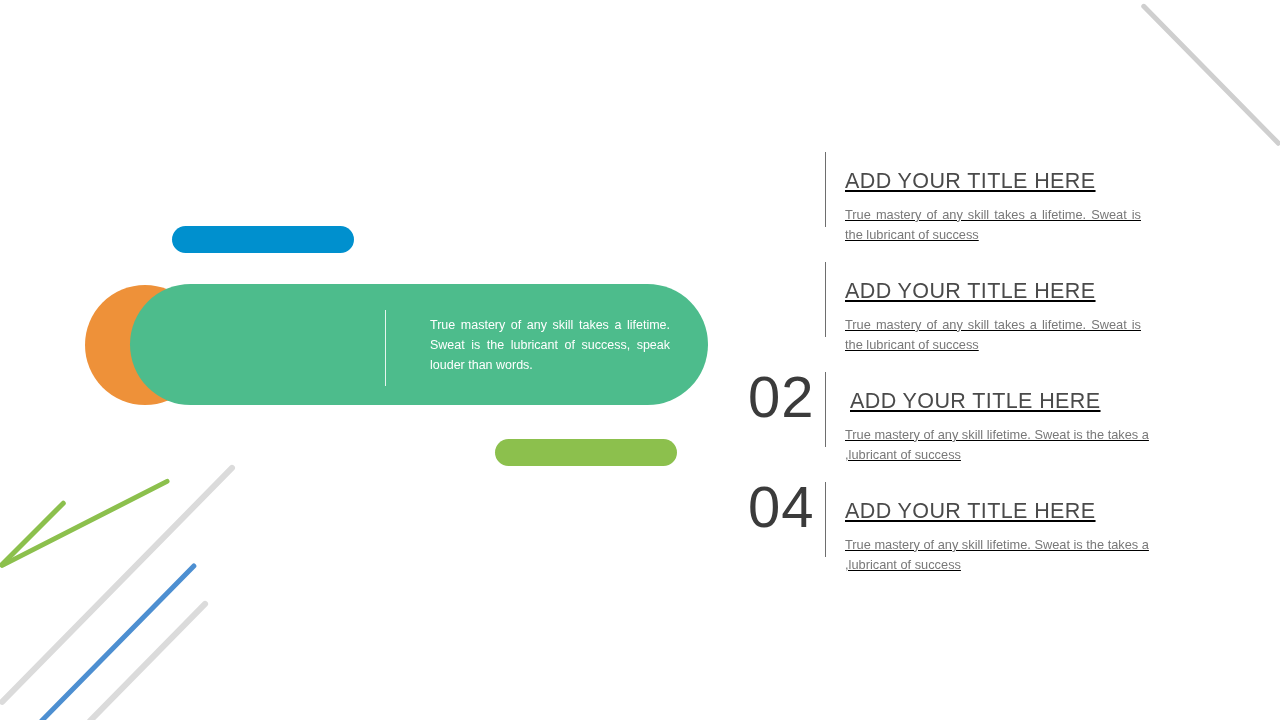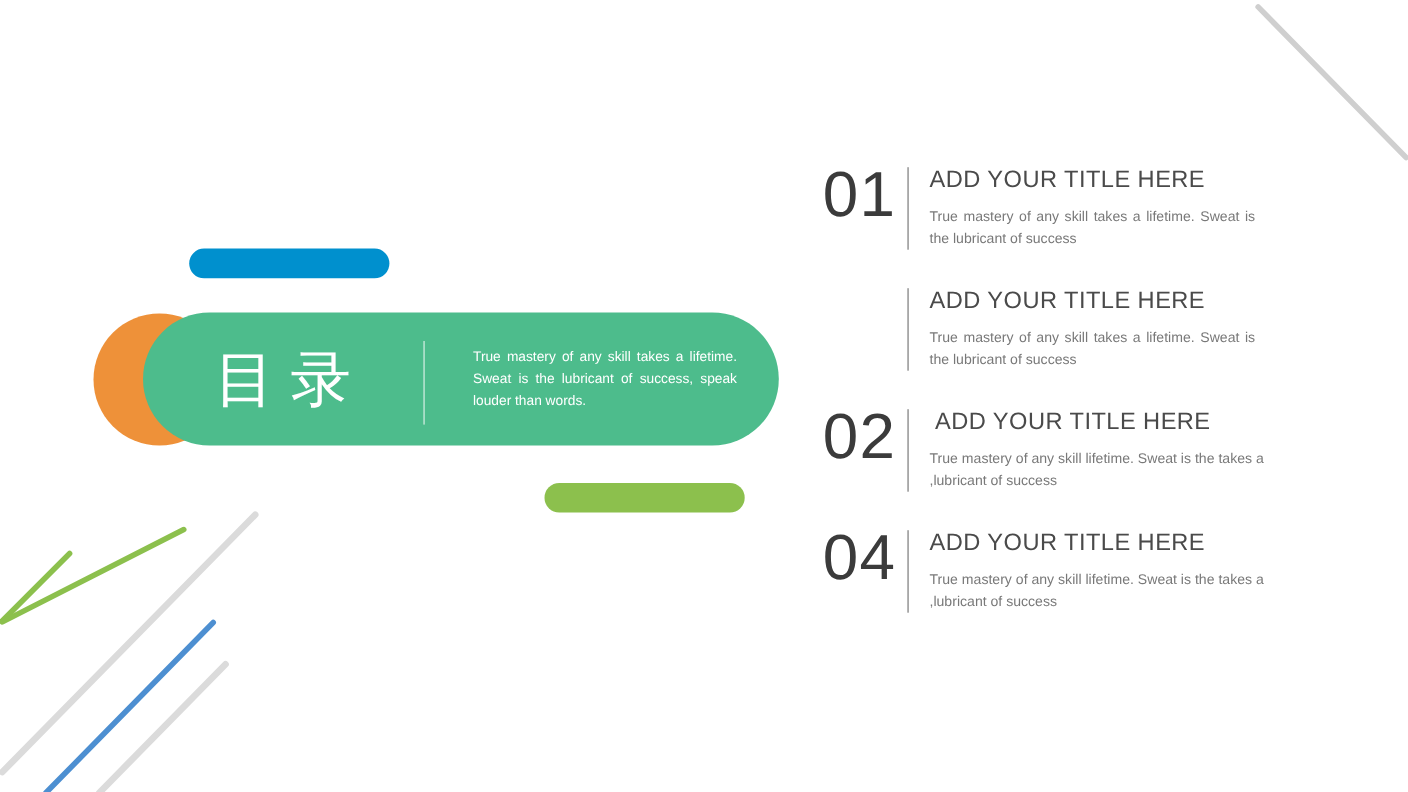--- a/index.html
+++ b/index.html
@@ -106,22 +106,23 @@
     position: absolute;
     left: 85px;
     top: 12px;
     width: 1px;
     height: 75px;
     background: #6E6E6E;
   }
   .agenda-body {
     position: absolute;
     left: 105px;
-    top: 10px;
+    top: 28px;
     width: 310px;
+    text-decoration: underline;
   }
   .agenda-title {
     font-size: 21.5px;
     font-weight: 400;
     color: #4A4A4A;
     letter-spacing: 0.4px;
     line-height: 1.25;
     white-space: nowrap;
   }
   .agenda-desc {
@@ -160,29 +161,27 @@
 
   <div class="deco-line" style="left:88px; top:720px; width:170px; height:6px; background:#DBDBDB; transform: rotate(-45.5deg);"></div>
 
   <div class="deco-pill" style="left:172px; top:226px; width:182px; height:27px; background:#0090CE;"></div>
 
   <div class="deco-circle" style="left:85px; top:285px; width:120px; height:120px; background:#EE9139;"></div>
 
   <div class="deco-pill" style="left:495px; top:439px; width:182px; height:27px; background:#8CC04D;"></div>
 
   <div id="banner">
-    <div id="banner-title">目录</div>
     <div id="banner-divider"></div>
     <div id="banner-text">True mastery of any skill takes a lifetime. Sweat is the lubricant of success, speak louder than words.</div>
   </div>
 
   <div id="agenda">
 
     <div class="agenda-item">
-      <div class="agenda-num">01</div>
       <div class="agenda-bar"></div>
       <div class="agenda-body">
         <div class="agenda-title">ADD YOUR TITLE HERE</div>
         <div class="agenda-desc justified">True mastery of any skill takes a lifetime. Sweat is the lubricant of success</div>
       </div>
     </div>
 
     <div class="agenda-item">
       <div class="agenda-bar"></div>
       <div class="agenda-body">

